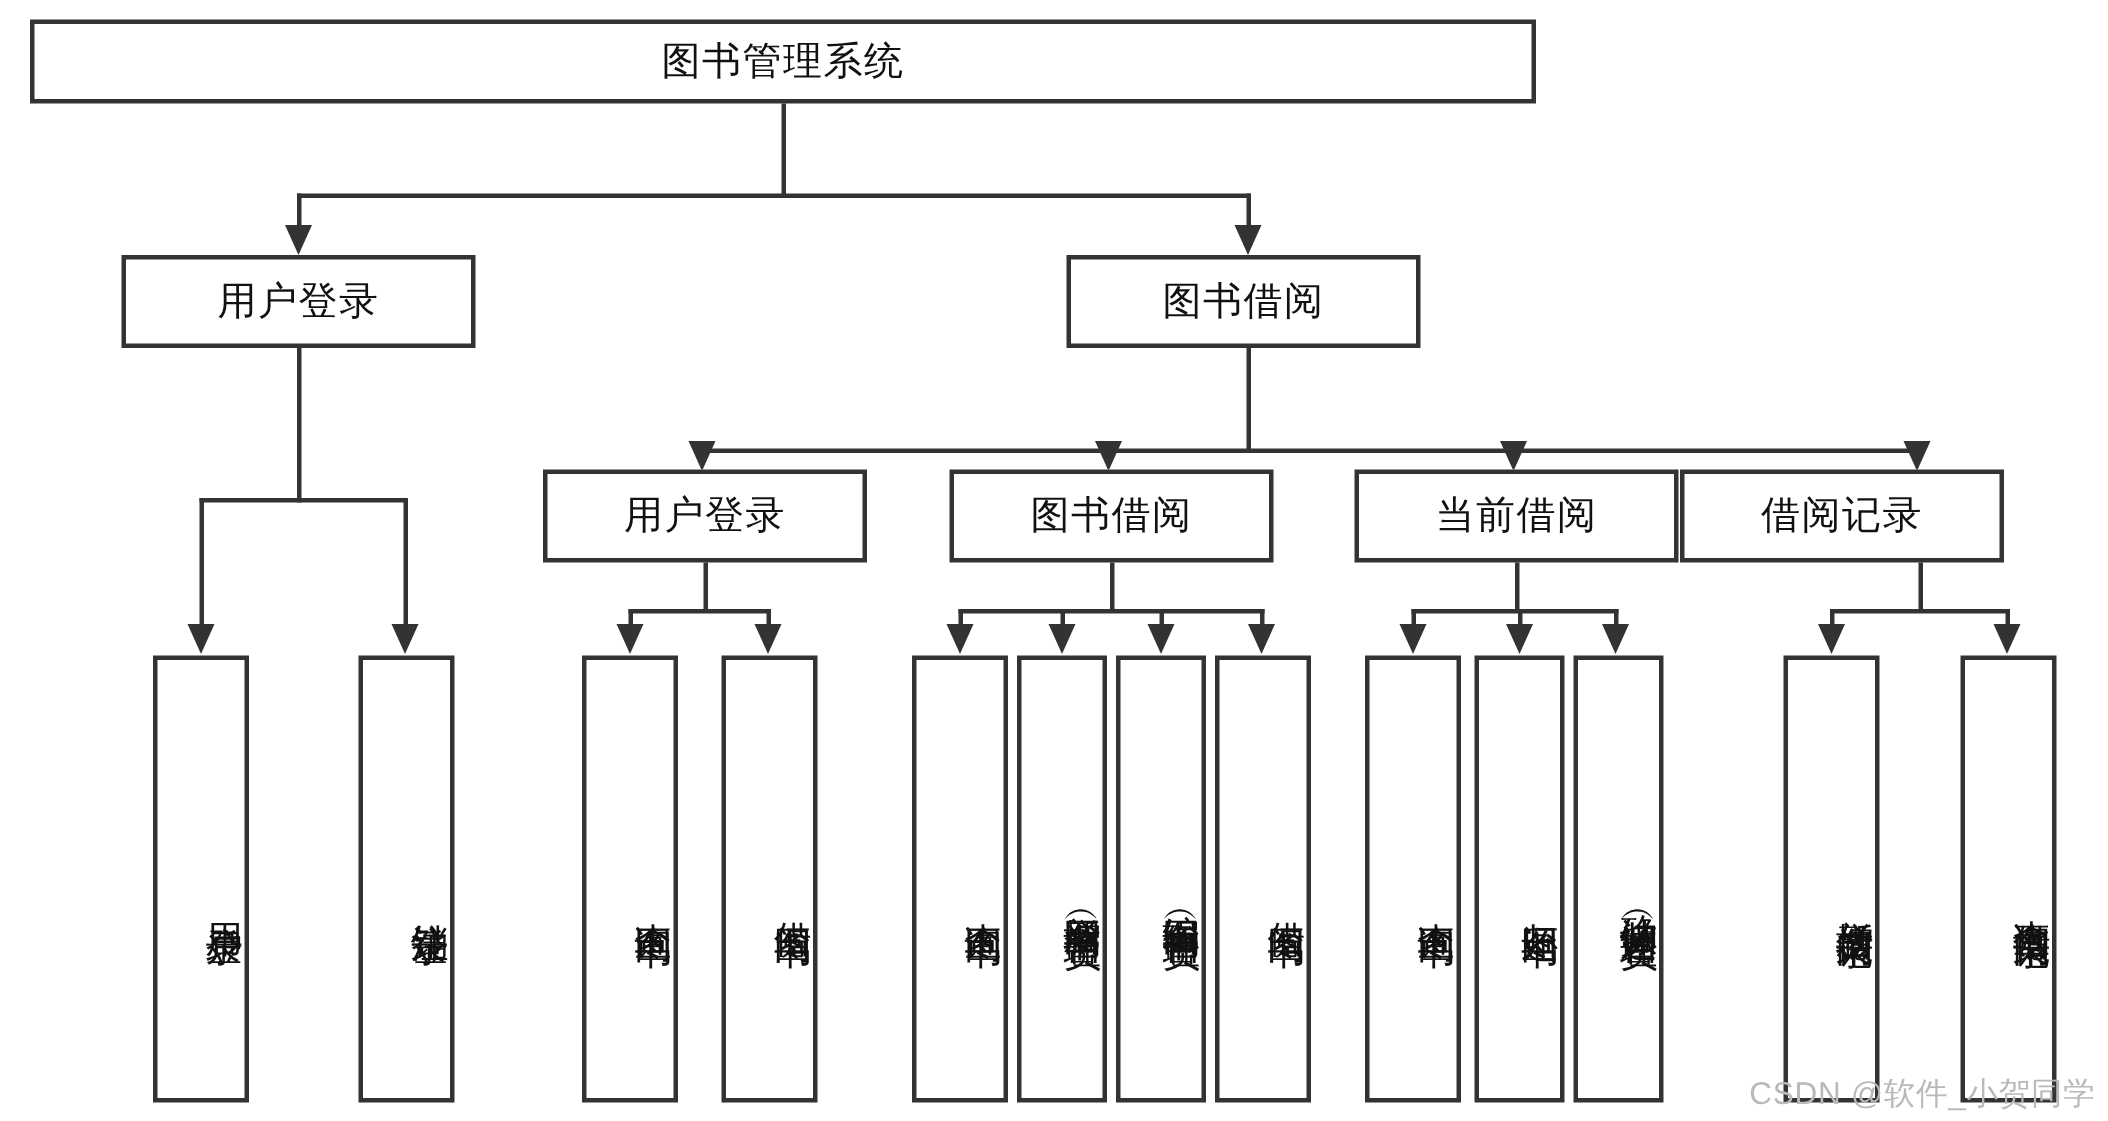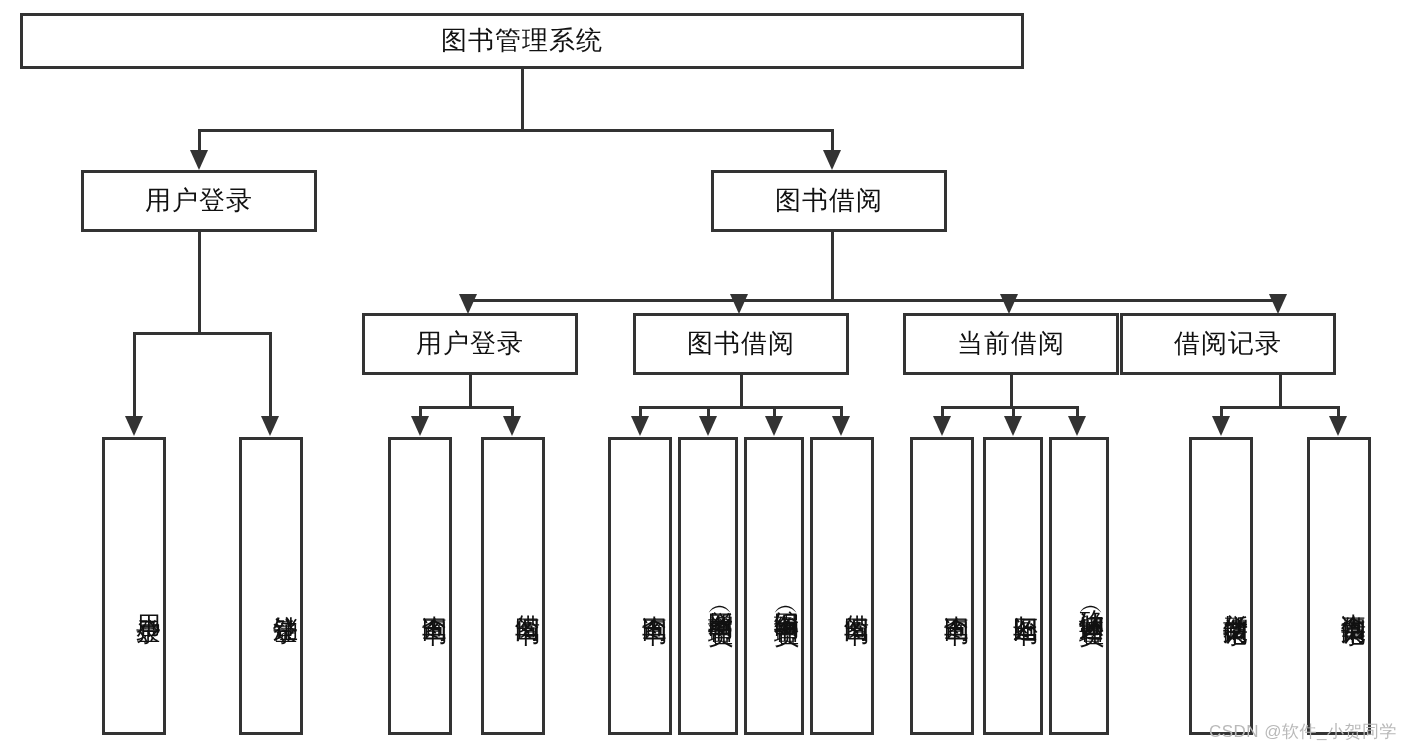--- a/index.html
+++ b/index.html
@@ -53,21 +53,21 @@
     width: 0;
     height: 0;
     border-left: 9px solid transparent;
     border-right: 9px solid transparent;
     border-top: 20px solid #333333;
   }
   #watermark {
     position: absolute;
     right: 8px;
     bottom: 4px;
-    font-size: 17px;
+    font-size: 21px;
     color: #b9b9b9;
     white-space: nowrap;
     letter-spacing: 0.5px;
   }
 </style>
 </head>
 <body>
 
 <div id="canvas">
 

